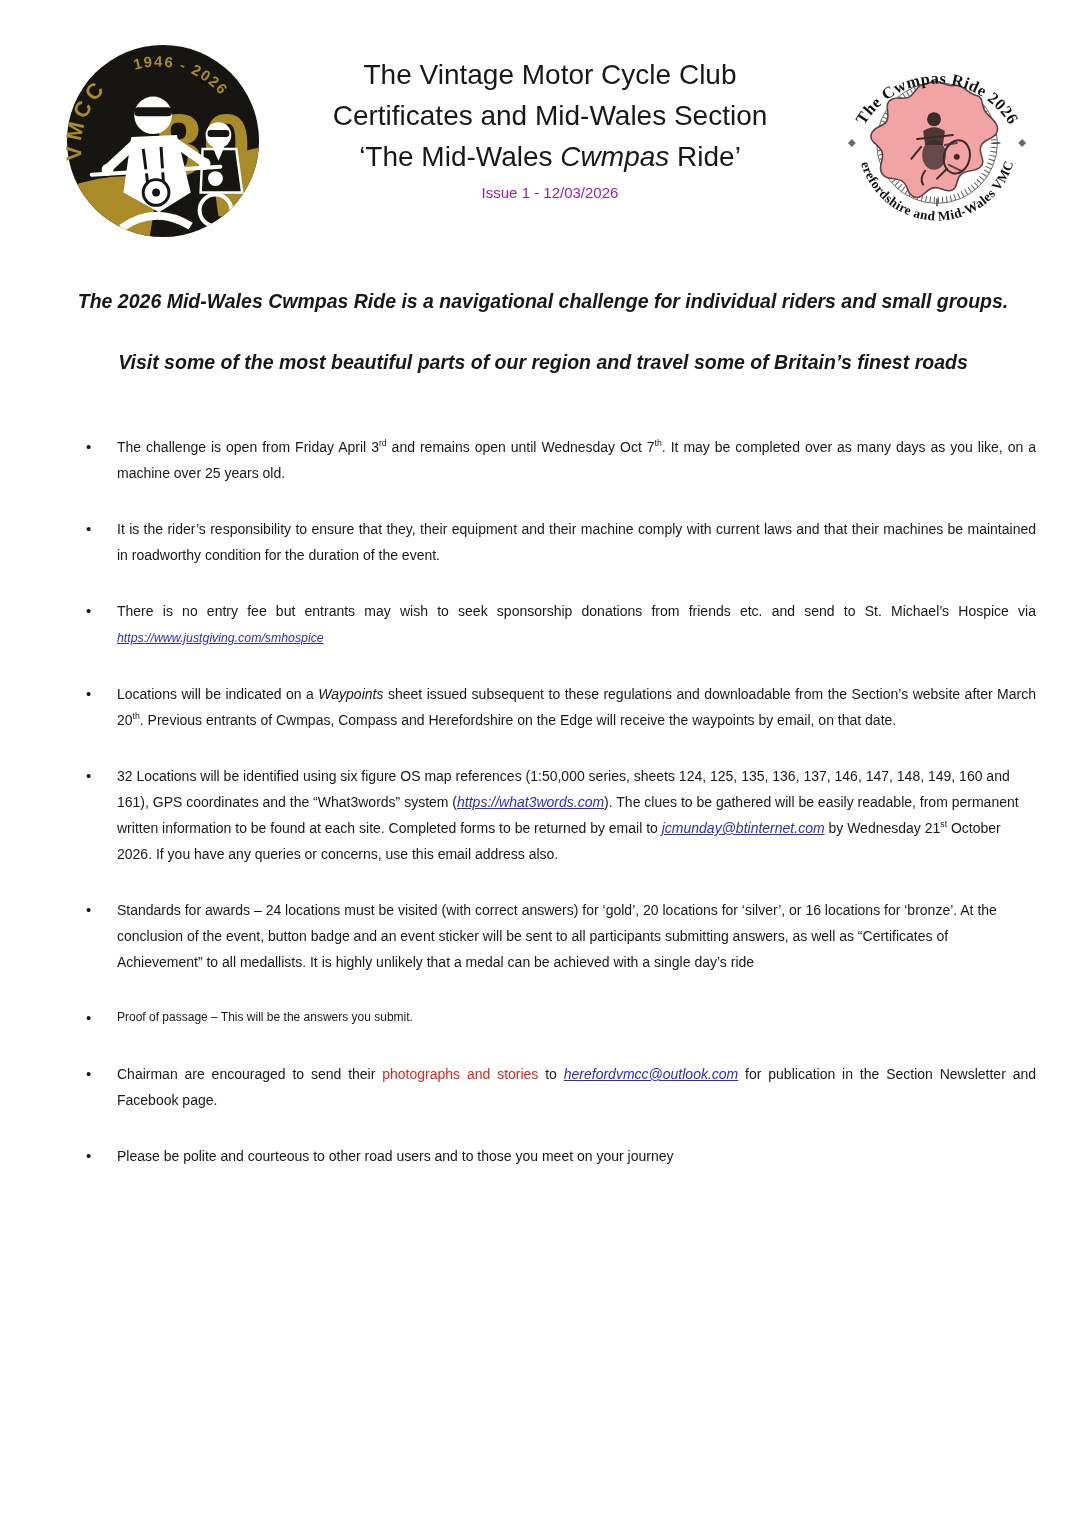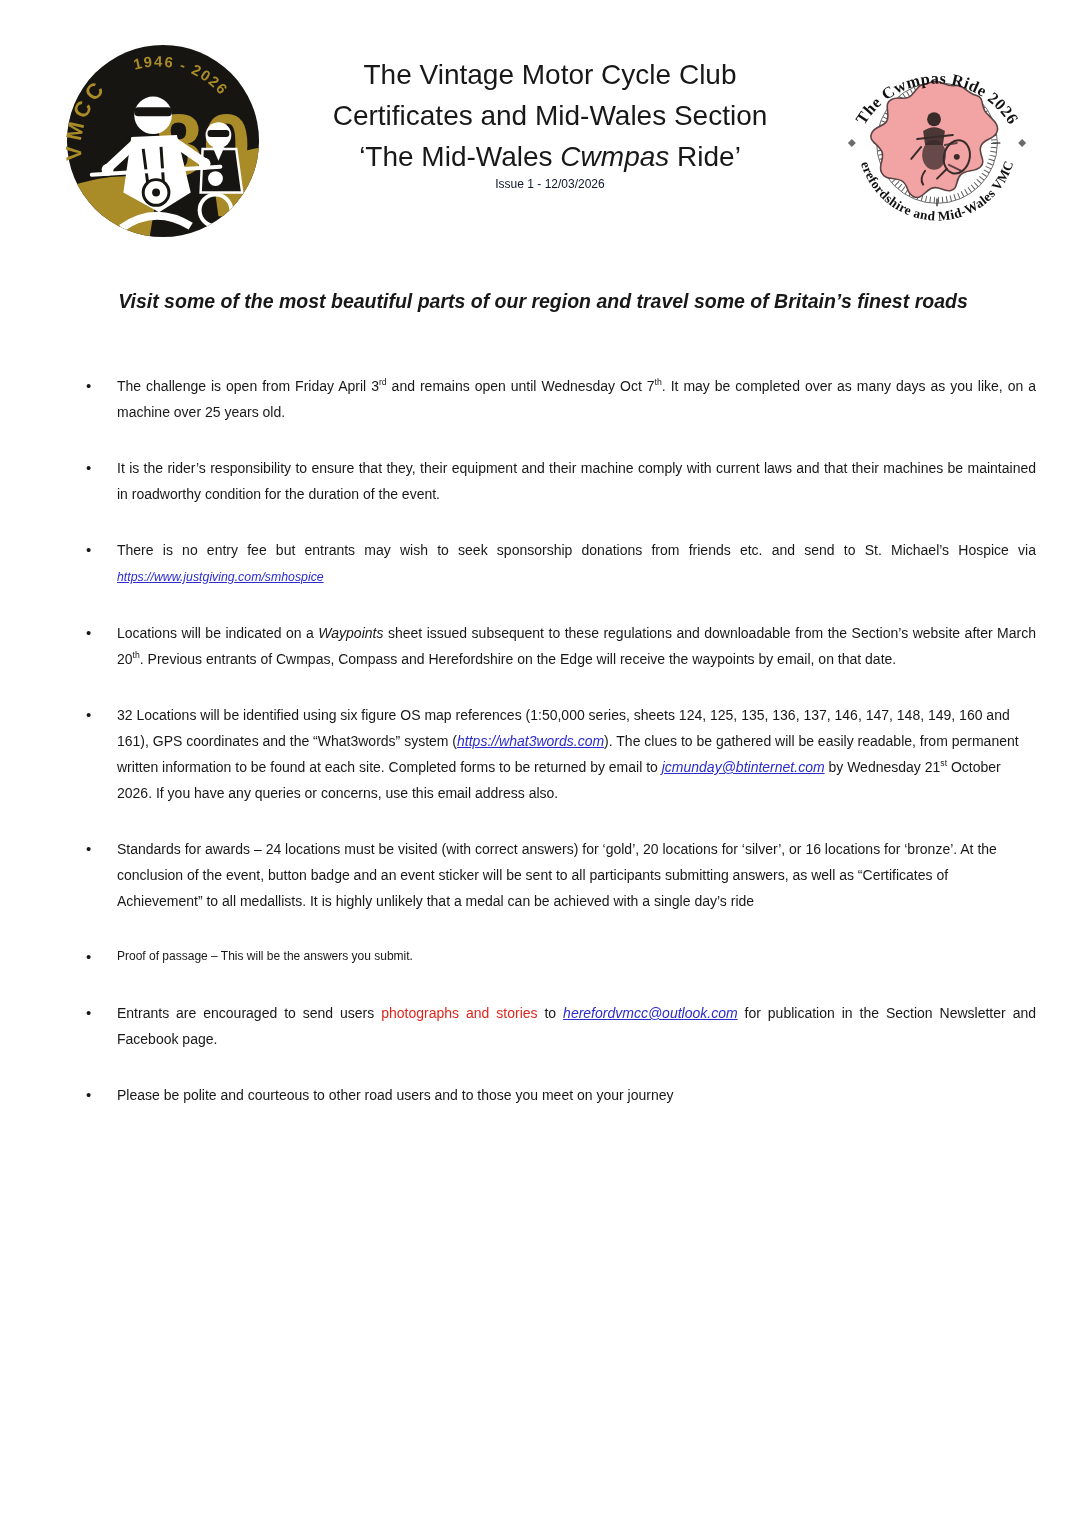--- a/index.html
+++ b/index.html
@@ -10,21 +10,21 @@
   }
   .page{width:1086px;height:1536px;overflow:hidden;background:#fff;}
 
   
   .header{display:flex;align-items:flex-start;padding:42px 50px 0 64px;gap:8px;}
   .logo{flex:none;display:block;}
   .logo-left{width:198px;height:198px;}
   .logo-right{width:198px;height:198px;margin-top:2px;}
   .title-block{flex:1;text-align:center;padding-top:12px;}
   .title-line{font-size:28px;font-weight:bold;line-height:41px;white-space:nowrap;}
-  .issue{font-size:12px;color:#0f172a;}
+  .issue{font-size:15px;margin-top:7px;color:#a21caf;}
 
   
   .intro{
     text-align:center;font-weight:bold;font-style:italic;
     font-size:19.5px;line-height:31px;margin:44px 28px 0;
   }
   .intro + .intro{margin-top:30px;}
 
   
   .bullets{margin:56px 50px 0 86px;}
@@ -122,20 +122,21 @@
       </g>
       <text font-size="16.5" font-weight="bold" fill="#111111" letter-spacing="0.5" font-family="Liberation Serif, serif">
         <textPath href="#cwTop" startOffset="50%" text-anchor="middle">The Cwmpas Ride 2026</textPath>
       </text>
       <text font-size="13.5" font-weight="bold" fill="#111111" letter-spacing="0.3" font-family="Liberation Serif, serif">
         <textPath href="#cwBottom" startOffset="50%" text-anchor="middle">Herefordshire and Mid-Wales VMCC</textPath>
       </text>
     </svg>
   </div>
 
+  <div class="intro"><span>The 2026 Mid-Wales Cwmpas Ride is a navigational challenge for individual riders and small groups.</span></div>
   <div class="intro"><span>Visit some of the most beautiful parts of our region and travel some of Britain’s finest roads</span></div>
 
   <div class="bullets" id="bullet-list">
       <div class="bullet-row">
         <span class="marker">•</span>
         <div class="btext justify"><span>The challenge is open from Friday April 3</span><span class="sup">rd</span><span> and remains open until Wednesday Oct 7</span><span class="sup">th</span><span>. It may be completed over as many days as you like, on a machine over 25 years old.</span></div>
       </div>
       <div class="bullet-row">
         <span class="marker">•</span>
         <div class="btext justify"><span>It is the rider’s responsibility to ensure that they, their equipment and their machine comply with current laws and that their machines be maintained in roadworthy condition for the duration of the event.</span></div>
@@ -155,21 +156,21 @@
       <div class="bullet-row">
         <span class="marker">•</span>
         <div class="btext left"><span class="b">Standards for awards – 24</span><span> locations must be visited (with correct answers) for ‘gold’, </span><span class="b">20</span><span> locations for ‘silver’, or </span><span class="b">16</span><span> locations for ‘bronze’. At the conclusion of the event, button badge and an event sticker will be sent to all participants submitting answers, as well as “Certificates of Achievement” to all medallists. It is highly unlikely that a medal can be achieved with a single day’s ride</span></div>
       </div>
       <div class="bullet-row small-row">
         <span class="marker">•</span>
         <div class="btext left"><span class="b">Proof of passage – </span><span>This will be the answers you submit.</span></div>
       </div>
       <div class="bullet-row">
         <span class="marker">•</span>
-        <div class="btext justify"><span>Entrants are encouraged to send users </span><span class="b red">photographs and stories</span><span> to </span><a class="lnk" href="#">herefordvmcc@outlook.com</a><span> for publication in the Section Newsletter and Facebook page.</span></div>
+        <div class="btext justify"><span>Chairman are encouraged to send their </span><span class="b red">photographs and stories</span><span> to </span><a class="lnk" href="#">herefordvmcc@outlook.com</a><span> for publication in the Section Newsletter and Facebook page.</span></div>
       </div>
       <div class="bullet-row">
         <span class="marker">•</span>
         <div class="btext left"><span class="b">Please be polite and courteous to other road users and to those you meet on your journey</span></div>
       </div>
     </div>
 
 
 </div>
 

